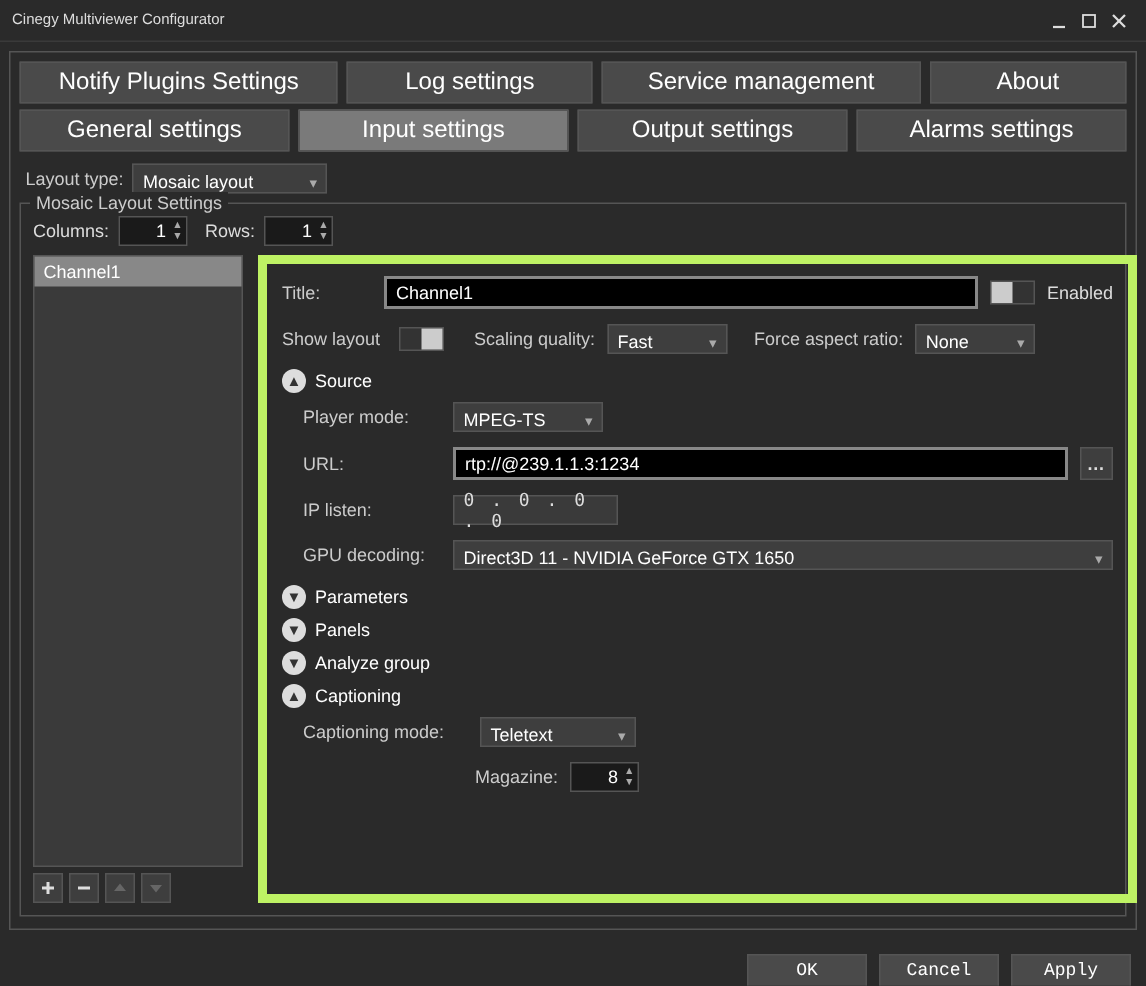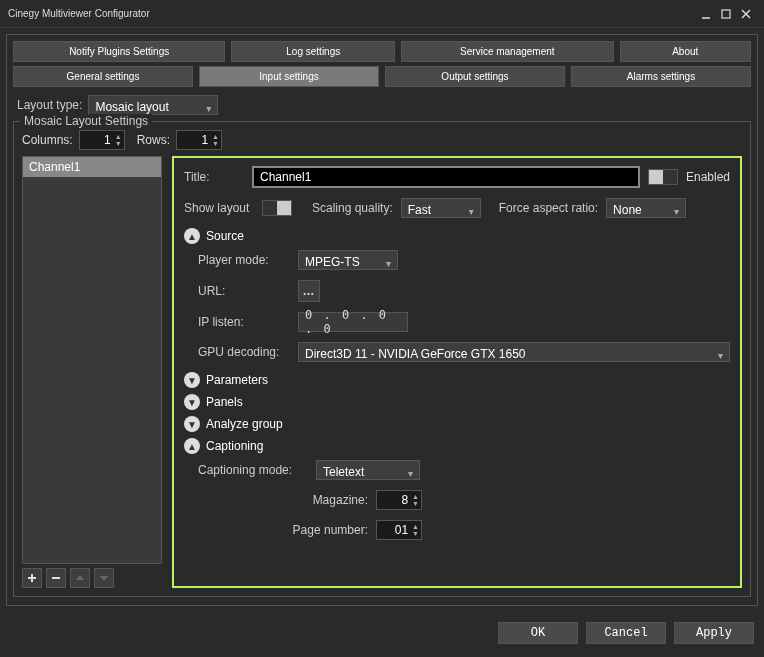--- a/index.html
+++ b/index.html
@@ -36,21 +36,21 @@
   
   .tabrow { display: flex; gap: 6px; margin-bottom: 4px; }
   .tab {
     flex: 1;
     border: 1px solid #555;
     background: #4a4a4a;
     color: #fff;
     text-align: center;
     padding: 4px 0;
     cursor: pointer;
-    font-size: 10px;
+    font-size: 16px;
   }
   .tab.active { background: #7a7a7a; }
   .tabrow2 .tab { flex: 1; }
 
   
   .layoutrow {
     display: flex; align-items: center; gap: 6px;
     margin: 8px 0 6px 4px;
   }
   .layoutrow label { color: #ccc; }
@@ -129,21 +129,21 @@
     width: 20px; height: 20px;
     border: 1px solid #555;
     background: #3e3e3e;
     display: flex; align-items: center; justify-content: center;
     color: #ddd; font-size: 13px;
     cursor: pointer;
   }
   .chanbtns .sq.disabled { color: #666; cursor: default; }
 
   
-  .rpanel { flex: 1; border: 2px solid #bef264; padding: 8px 10px; height: 432px; }
+  .rpanel { flex: 1; border: 6px solid #bef264; padding: 8px 10px; height: 432px; }
   .row { display: flex; align-items: center; gap: 8px; margin-bottom: 10px; }
   .row label { color: #ccc; min-width: 60px; }
   .row label.w90 { min-width: 92px; }
   .row label.w70 { min-width: 70px; }
   .textinput {
     border: 2px solid #888;
     background: #000;
     color: #fff;
     height: 22px;
     padding: 0 6px;
@@ -350,20 +350,21 @@
         <div class="section-body">
           <div class="row">
             <label class="w90">Player mode:</label>
             <div class="combo" style="width:100px">
               <span>MPEG-TS</span>
               <span class="chev">▾</span>
             </div>
           </div>
           <div class="row urlrow">
             <label class="w90">URL:</label>
+            <input class="textinput" value="rtp://@239.1.1.3:1234" style="">
             <div class="urlbtn">…</div>
           </div>
           <div class="row">
             <label class="w90">IP listen:</label>
             <div class="ipbox">0  .  0  .  0  .  0</div>
           </div>
           <div class="row">
             <label class="w90">GPU decoding:</label>
             <div class="combo gpucombo">
               <span>Direct3D 11 - NVIDIA GeForce GTX 1650</span>
@@ -396,27 +397,20 @@
               <span class="chev">▾</span>
             </div>
           </div>
           <div class="row" style="padding-left:80px">
             <label style="min-width:90px;text-align:right">Magazine:</label>
             <div class="stepper">
               <span class="val">8</span>
               <span class="updn">▲<br>▼</span>
             </div>
           </div>
-          <div class="row" style="padding-left:80px">
-            <label style="min-width:90px;text-align:right">Page number:</label>
-            <div class="stepper">
-              <span class="val">01</span>
-              <span class="updn">▲<br>▼</span>
-            </div>
-          </div>
         </div>
 
       </div>
     </div>
   </div>
 </div>
 
 <div class="footer">
   <div class="btn">OK</div>
   <div class="btn">Cancel</div>

